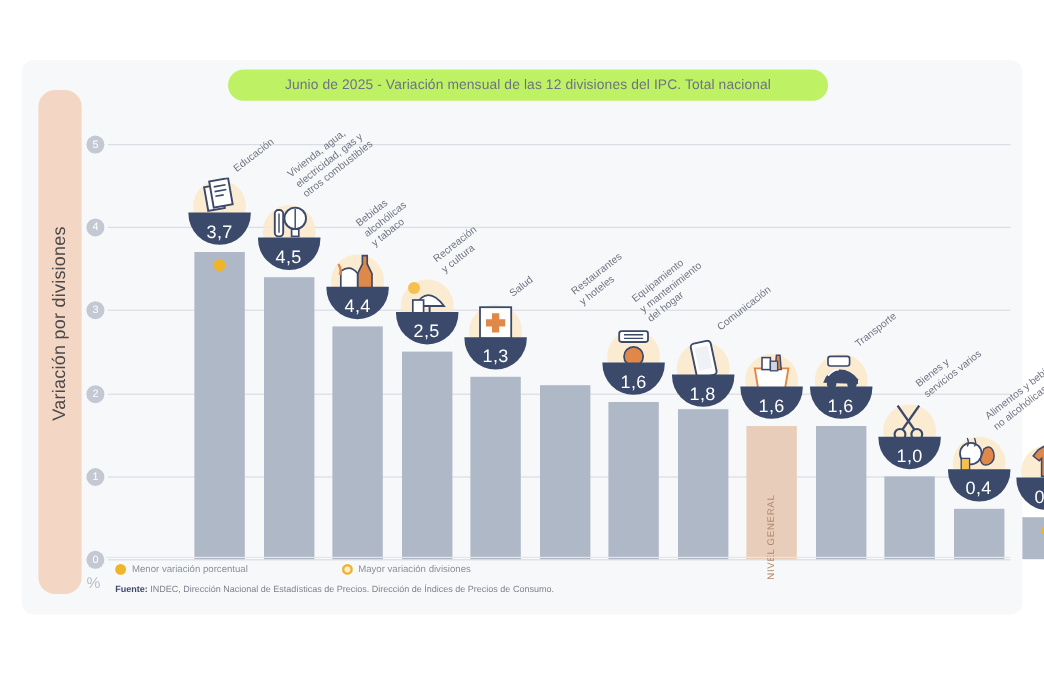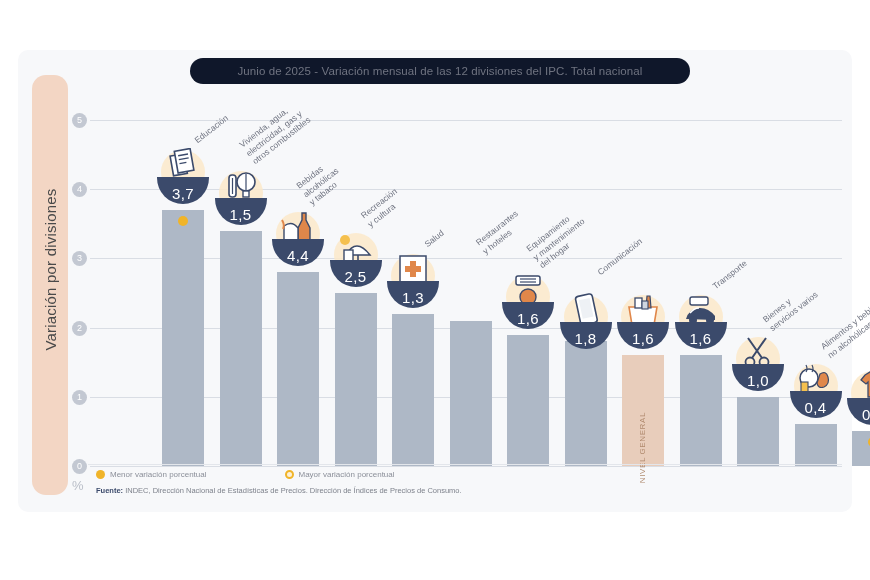--- a/index.html
+++ b/index.html
@@ -13,21 +13,21 @@
 
   
   .axis-band{position:absolute;left:32px;top:75px;width:36px;height:420px;
              background:#f3d6c4;border-radius:14px;}
   .axis-band-label{position:absolute;left:-162px;top:186px;width:360px;
                    transform:rotate(-90deg);text-align:center;
                    font-size:15px;color:#4a4a4a;letter-spacing:.2px;white-space:nowrap;}
 
   
   .title-pill{position:absolute;left:190px;top:58px;width:500px;height:26px;
-              background:#0f172a;border-radius:13px;display:flex;align-items:center;
+              background:#bef264;border-radius:13px;display:flex;align-items:center;
               justify-content:center;}
   .title-pill span{font-size:11.5px;color:#6f7380;letter-spacing:.1px;}
 
   
   .plot{position:absolute;left:72px;top:120px;width:770px;height:352px;}
 
   .gridline{position:absolute;left:18px;right:0;height:1px;background:#d9dde4;}
   .ytick{position:absolute;left:0;width:15px;height:15px;border-radius:50%;
          background:#c3c8d2;color:#ffffff;font-size:9px;line-height:15px;
          text-align:center;}
@@ -132,21 +132,21 @@
             <div class="glyph">
               <svg width="40" height="34" viewBox="0 0 40 34">
                 <circle cx="25" cy="13" r="9" fill="#ffffff" stroke="#3b4a6b" stroke-width="1.6"></circle>
                 <rect x="22" y="22" width="6" height="6" fill="#ffffff" stroke="#3b4a6b" stroke-width="1.4"></rect>
                 <line x1="25" y1="5" x2="25" y2="21" stroke="#3b4a6b" stroke-width="1.2"></line>
                 <rect x="8" y="6" width="7" height="22" rx="3" fill="#ffffff" stroke="#3b4a6b" stroke-width="1.6"></rect>
                 <line x1="11.5" y1="9" x2="11.5" y2="25" stroke="#3b4a6b" stroke-width="1.2"></line>
               </svg>
             </div>
             <div class="bowl"></div>
-            <div class="val">1,5</div>
+            <div class="val">4,5</div>
           </div>
           <div class="cat" style="left: 37px; bottom: 299.28px;">Vivienda, agua,<br>electricidad, gas y<br>otros combustibles</div>
         </div>
         <div class="bar-slot" style="left: 115px; height: 346px;">
           <div class="bar" style="height: 193.76px;"></div>
           <div class="medal" style="bottom: 199.76px;">
             <div class="halo"></div>
             <div class="glyph">
               <svg width="40" height="34" viewBox="0 0 40 34">
                 <path d="M24 3 l4 0 l0 7 l4 8 l0 12 l-12 0 l0 -12 l4 -8 z" fill="#e0874a" stroke="#3b4a6b" stroke-width="1.4"></path>
@@ -207,21 +207,21 @@
                 <circle cx="20" cy="24" r="8" fill="#e0874a" stroke="#3b4a6b" stroke-width="1.4"></circle>
               </svg>
             </div>
             <div class="bowl"></div>
             <div class="val">1,6</div>
           </div>
           <div class="cat" style="left: 37px; bottom: 195.48px;">Equipamiento<br>y mantenimiento<br>del hogar</div>
         </div>
         <div class="bar-slot" style="left: 402.5px; height: 346px;">
           <div class="bar" style="height: 124.56px;"></div>
-          <div class="medal" style="bottom: 117px;">
+          <div class="medal" style="bottom: 127px;">
             <div class="halo"></div>
             <div class="glyph">
               <svg width="40" height="34" viewBox="0 0 40 34">
                 <g transform="rotate(-12 20 17)">
                   <rect x="12" y="2" width="17" height="29" rx="3" fill="#ffffff" stroke="#3b4a6b" stroke-width="1.6"></rect>
                   <rect x="15" y="6" width="11" height="19" fill="#eef1f5"></rect>
                 </g>
               </svg>
             </div>
             <div class="bowl"></div>
@@ -321,21 +321,21 @@
   <div class="sep"></div>
 
   <div class="legend">
     <div class="leg-item">
       <span class="leg-dot"></span>
       <span>Menor variación porcentual</span>
     </div>
     <div class="leg-gap"></div>
     <div class="leg-item">
       <span class="leg-dot ring"></span>
-      <span>Mayor variación porcentual</span>
+      <span>Mayor variación divisiones</span>
     </div>
   </div>
 
   <div class="source">
     <b>Fuente:</b><span> INDEC, Dirección Nacional de Estadísticas de Precios. Dirección de Índices de Precios de Consumo.</span>
   </div>
 
 </div>
 
 </body></html>

